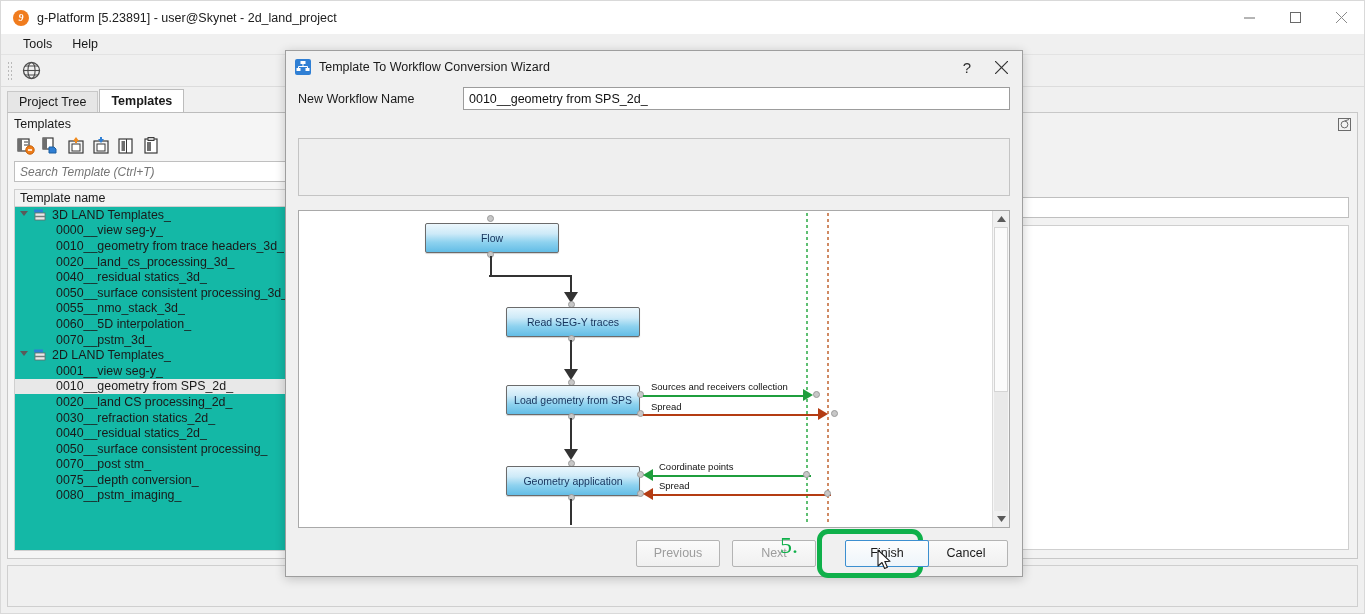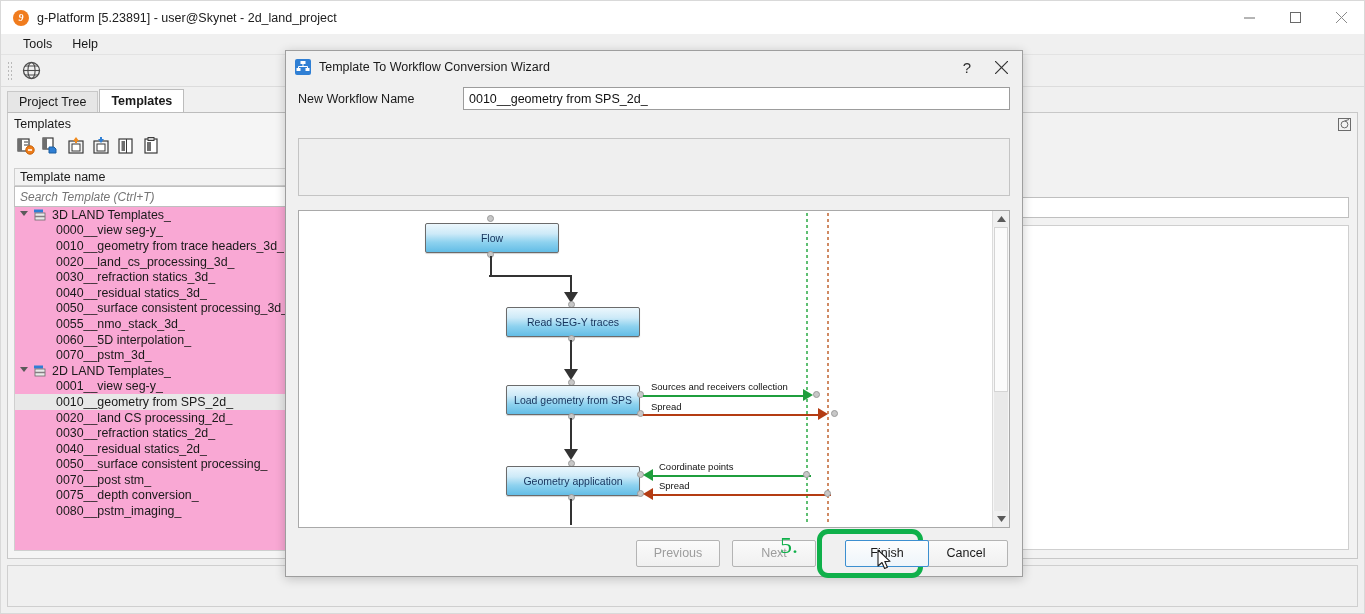--- a/index.html
+++ b/index.html
@@ -92,21 +92,21 @@
     width:100%; height:21px; border:1px solid #bfbfbf; background:#fff;
     font-size:12px; font-style:italic; color:#9a9a9a;
     padding:0 5px; font-family:"Liberation Sans", sans-serif;
   }
   #tree-header{
     margin:7px 6px 0 6px; height:18px; background:#f3f3f3;
     border:1px solid #cfcfcf; border-bottom:1px solid #cfcfcf;
     display:flex;align-items:center;padding-left:5px; font-size:12.5px;
   }
   #tree{
-    margin:0 6px; height:344px; background:#f9a8d4;
+    margin:0 6px; height:344px; background:#14b8a6;
     border:1px solid #cfcfcf; border-top:none; overflow:hidden;
   }
   .tnode{ height:15.6px; display:flex;align-items:center; font-size:12.4px; white-space:nowrap; }
   .tnode.sel{ background:#e8e8e8; }
   .tw{ width:18px; display:flex;align-items:center;justify-content:center; }
   .tw .caret{ width:0;height:0;border-left:4px solid #5a5a5a;border-top:3.5px solid transparent;border-bottom:3.5px solid transparent; }
   .tw .caret.open{ border-left:4px solid transparent;border-right:4px solid transparent;border-top:5px solid #5a5a5a; }
   .folder-ico{ width:14px;height:12px; margin-right:5px; position:relative; }
   .leaf-label{ padding-left:41px; }
   .grp-label{ font-size:12.4px; }
@@ -344,26 +344,26 @@
         </div>
         <div class="tb-ico">
           <svg width="18" height="18" viewBox="0 0 18 18">
             <rect x="3" y="2" width="12" height="14" fill="#fff" stroke="#3a3a3a" stroke-width="1.2"></rect>
             <rect x="5" y="5" width="4" height="9" fill="#6e6e6e"></rect>
             <rect x="6" y="0.5" width="6" height="3" fill="#cfcfcf" stroke="#3a3a3a"></rect>
           </svg>
         </div>
       </div>
 
+      <div id="search-wrap">
+        <input id="search-input" type="text" placeholder="Search Template (Ctrl+T)" style="">
+      </div>
+
       <div id="tree-header">
         <span>Template name</span>
-      </div>
-
-      <div id="search-wrap">
-        <input id="search-input" type="text" placeholder="Search Template (Ctrl+T)" style="">
       </div>
 
       <div id="tree">
 
         <div class="tnode">
           <span class="tw">
               <span class="caret open"></span>
             </span>
           <span class="folder-ico">
             <svg width="14" height="12" viewBox="0 0 14 12">
@@ -375,23 +375,20 @@
           <span class="grp-label">3D LAND Templates_</span>
         </div>
         <div class="tnode">
             <span class="leaf-label">0000__view seg-y_</span>
           </div>
         <div class="tnode">
             <span class="leaf-label">0010__geometry from trace headers_3d_</span>
           </div>
         <div class="tnode">
             <span class="leaf-label">0020__land_cs_processing_3d_</span>
-          </div>
-        <div class="tnode">
-            <span class="leaf-label">0030__refraction statics_3d_</span>
           </div>
         <div class="tnode">
             <span class="leaf-label">0040__residual statics_3d_</span>
           </div>
         <div class="tnode">
             <span class="leaf-label">0050__surface consistent processing_3d_</span>
           </div>
         <div class="tnode">
             <span class="leaf-label">0055__nmo_stack_3d_</span>
           </div>

